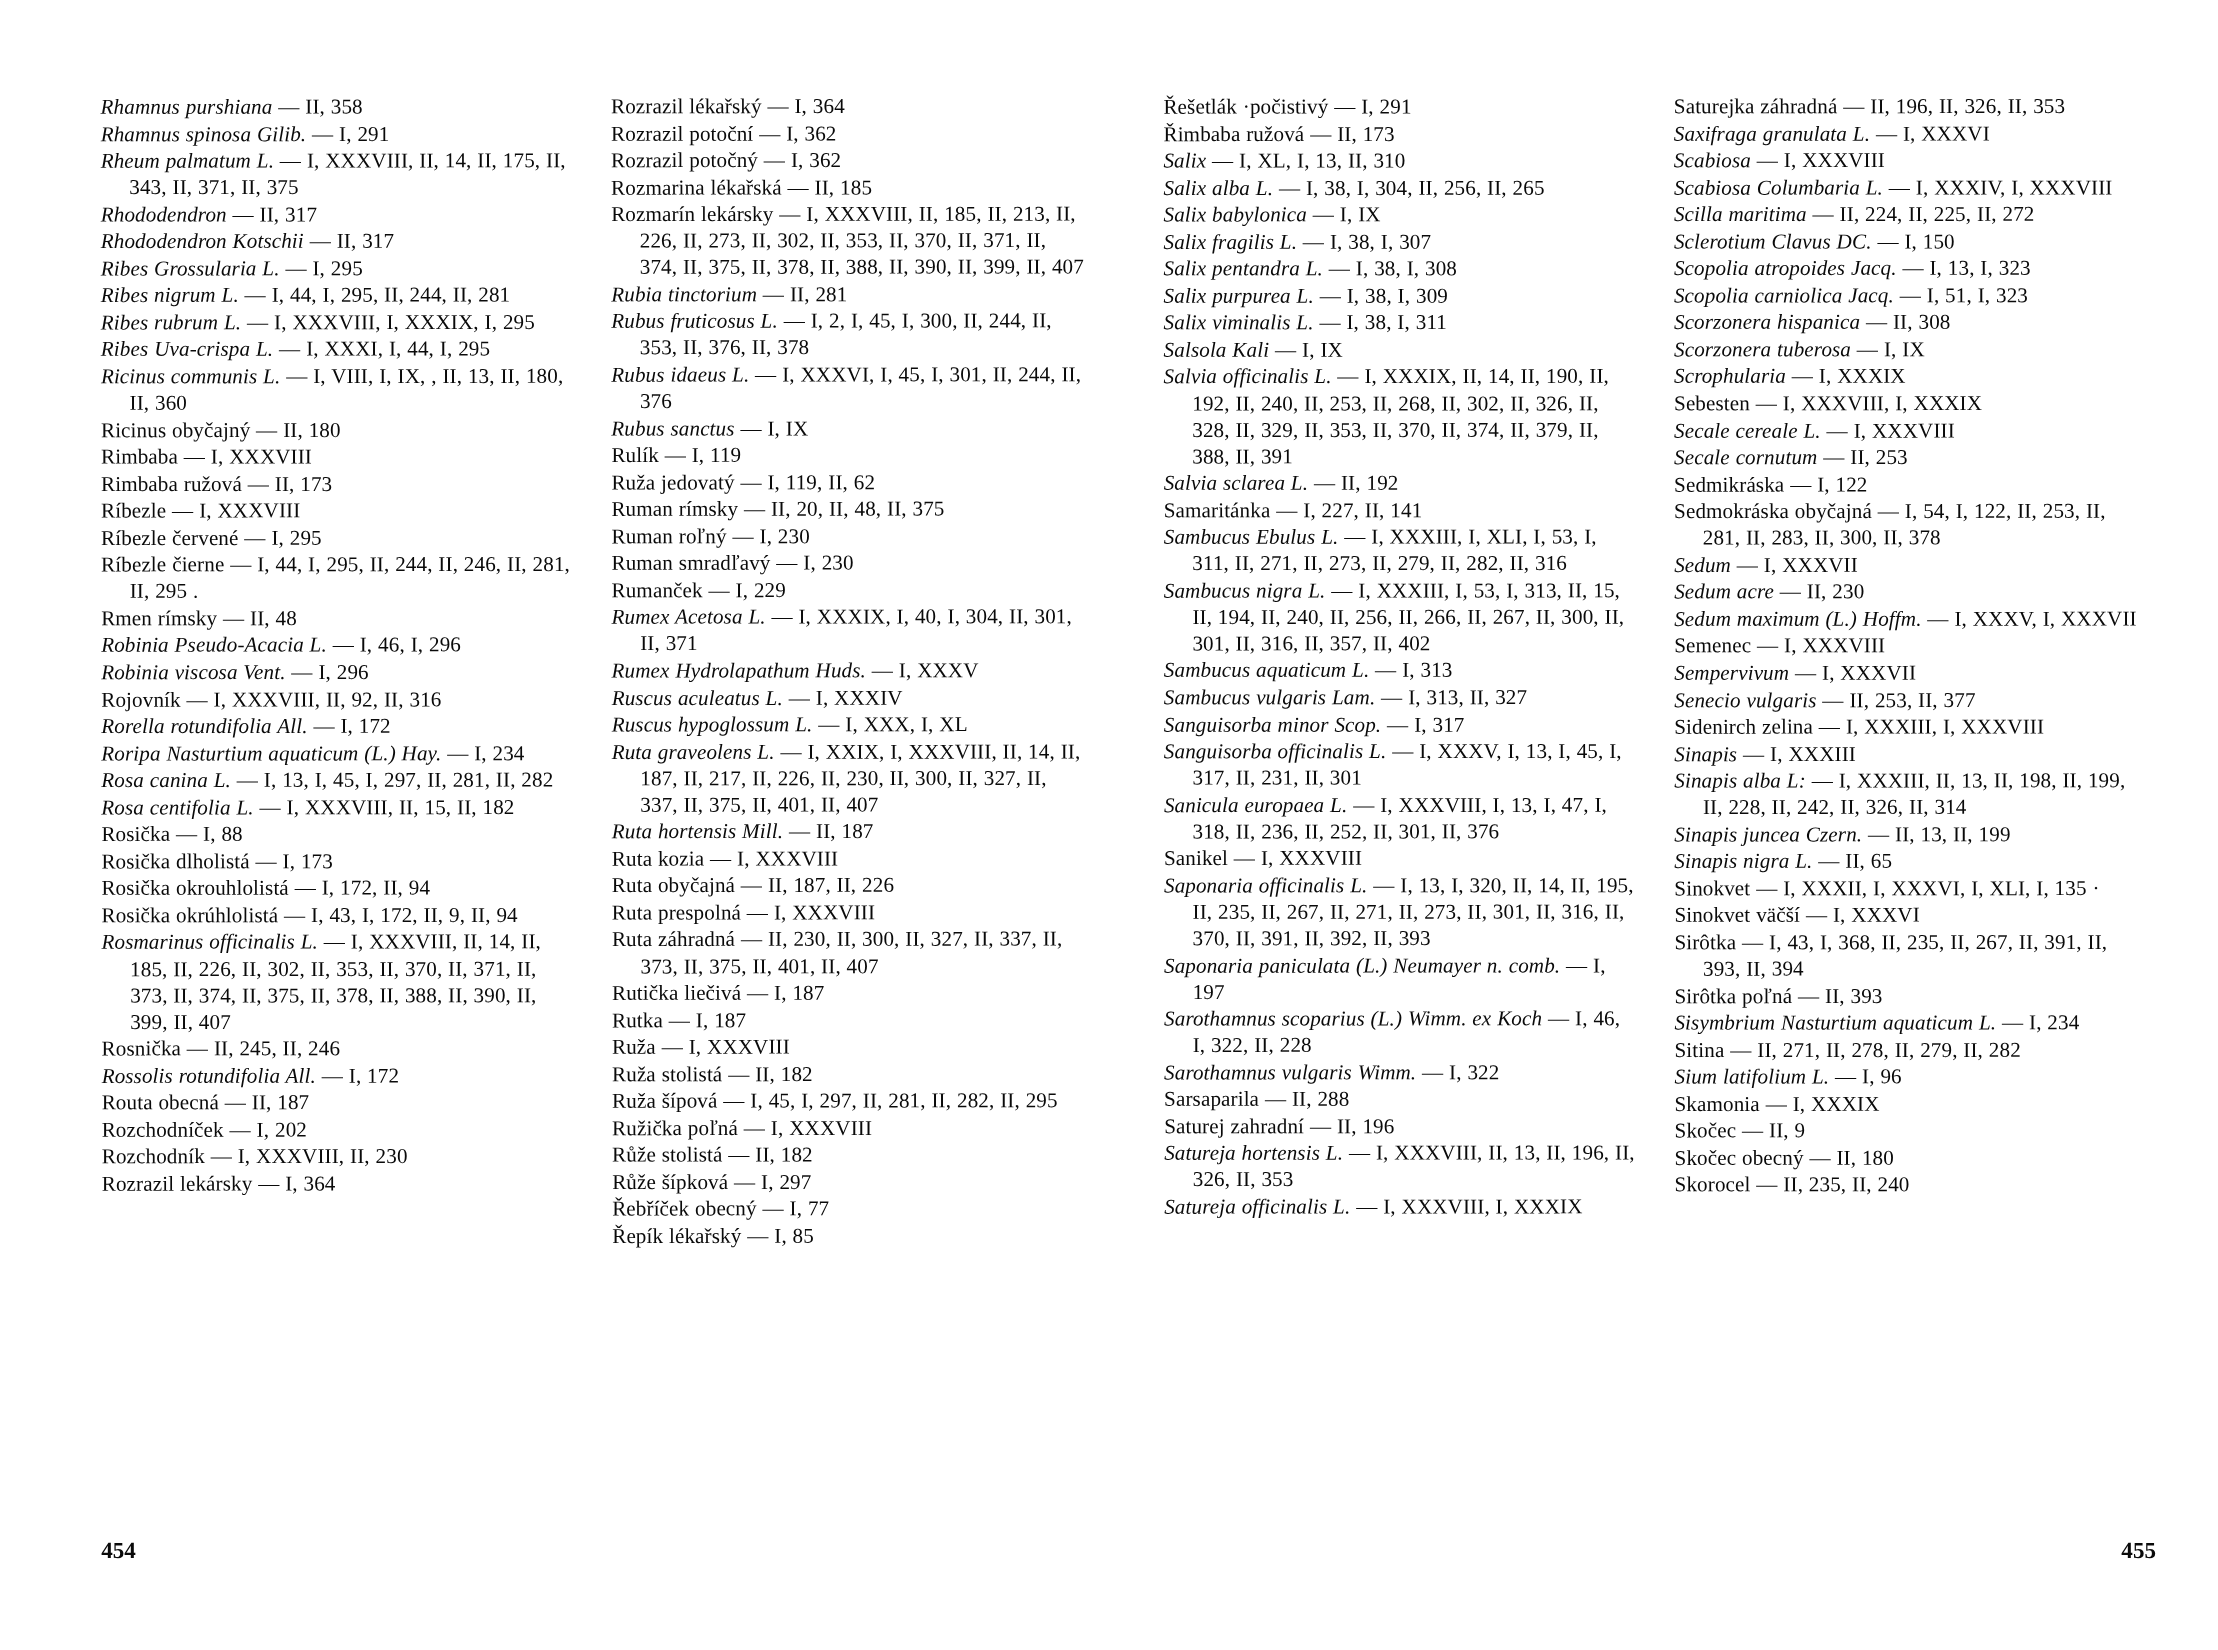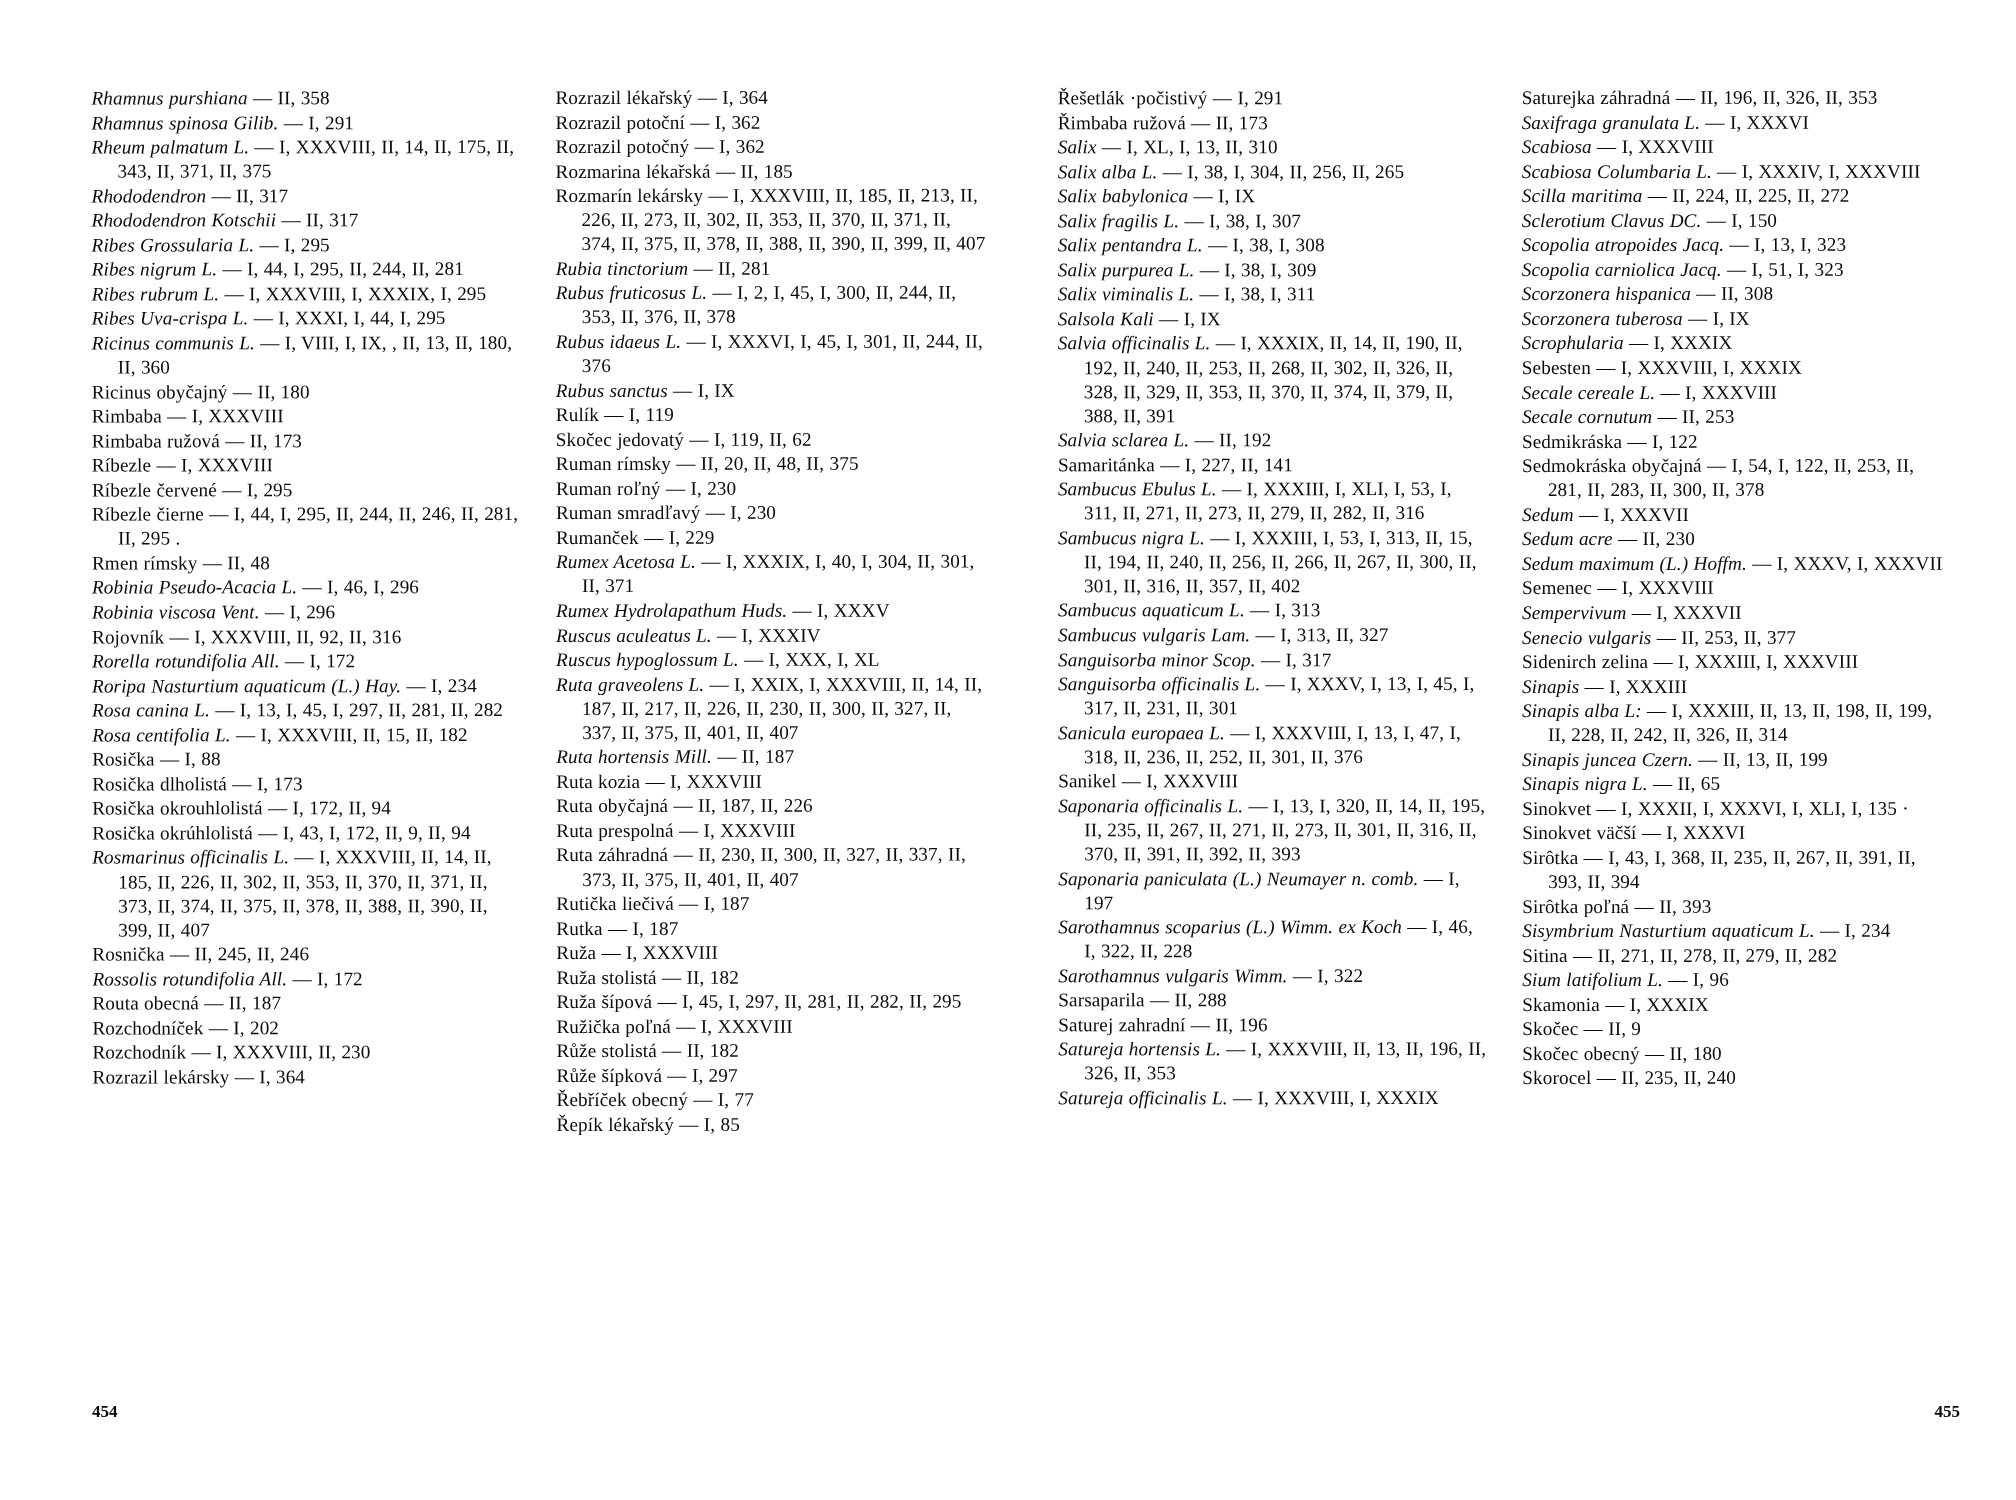--- a/index.html
+++ b/index.html
@@ -50,21 +50,21 @@
     text-indent: -26px;
     letter-spacing: 0.1px;
     word-spacing: 0.4px;
   }
   .entry i {
     font-style: italic;
   }
   .folio {
     position: absolute;
     bottom: 78px;
-    font-size: 17px;
+    font-size: 21px;
     font-weight: bold;
     font-family: "Liberation Serif", serif;
   }
   .folio-left { left: 92px; }
   .folio-right { right: 56px; }
 
   
   .page-left .cols { transform: rotate(-0.06deg); }
   .page-right .cols { transform: rotate(-0.04deg); }
 </style>
@@ -116,21 +116,21 @@
           <p class="entry"><span>Rozrazil lékařský</span><span> — I, 364</span></p>
           <p class="entry"><span>Rozrazil potoční</span><span> — I, 362</span></p>
           <p class="entry"><span>Rozrazil potočný</span><span> — I, 362</span></p>
           <p class="entry"><span>Rozmarina lékařská</span><span> — II, 185</span></p>
           <p class="entry"><span>Rozmarín lekársky</span><span> — I, XXXVIII, II, 185, II, 213, II, 226, II, 273, II, 302, II, 353, II, 370, II, 371, II, 374, II, 375, II, 378, II, 388, II, 390, II, 399, II, 407</span></p>
           <p class="entry"><i>Rubia tinctorium</i><span> — II, 281</span></p>
           <p class="entry"><i>Rubus fruticosus L.</i><span> — I, 2, I, 45, I, 300, II, 244, II, 353, II, 376, II, 378</span></p>
           <p class="entry"><i>Rubus idaeus L.</i><span> — I, XXXVI, I, 45, I, 301, II, 244, II, 376</span></p>
           <p class="entry"><i>Rubus sanctus</i><span> — I, IX</span></p>
           <p class="entry"><span>Rulík</span><span> — I, 119</span></p>
-          <p class="entry"><span>Skočec jedovatý</span><span> — I, 119, II, 62</span></p>
+          <p class="entry"><span>Ruža jedovatý</span><span> — I, 119, II, 62</span></p>
           <p class="entry"><span>Ruman rímsky</span><span> — II, 20, II, 48, II, 375</span></p>
           <p class="entry"><span>Ruman roľný</span><span> — I, 230</span></p>
           <p class="entry"><span>Ruman smradľavý</span><span> — I, 230</span></p>
           <p class="entry"><span>Rumanček</span><span> — I, 229</span></p>
           <p class="entry"><i>Rumex Acetosa L.</i><span> — I, XXXIX, I, 40, I, 304, II, 301, II, 371</span></p>
           <p class="entry"><i>Rumex Hydrolapathum Huds.</i><span> — I, XXXV</span></p>
           <p class="entry"><i>Ruscus aculeatus L.</i><span> — I, XXXIV</span></p>
           <p class="entry"><i>Ruscus hypoglossum L.</i><span> — I, XXX, I, XL</span></p>
           <p class="entry"><i>Ruta graveolens L.</i><span> — I, XXIX, I, XXXVIII, II, 14, II, 187, II, 217, II, 226, II, 230, II, 300, II, 327, II, 337, II, 375, II, 401, II, 407</span></p>
           <p class="entry"><i>Ruta hortensis Mill.</i><span> — II, 187</span></p>

